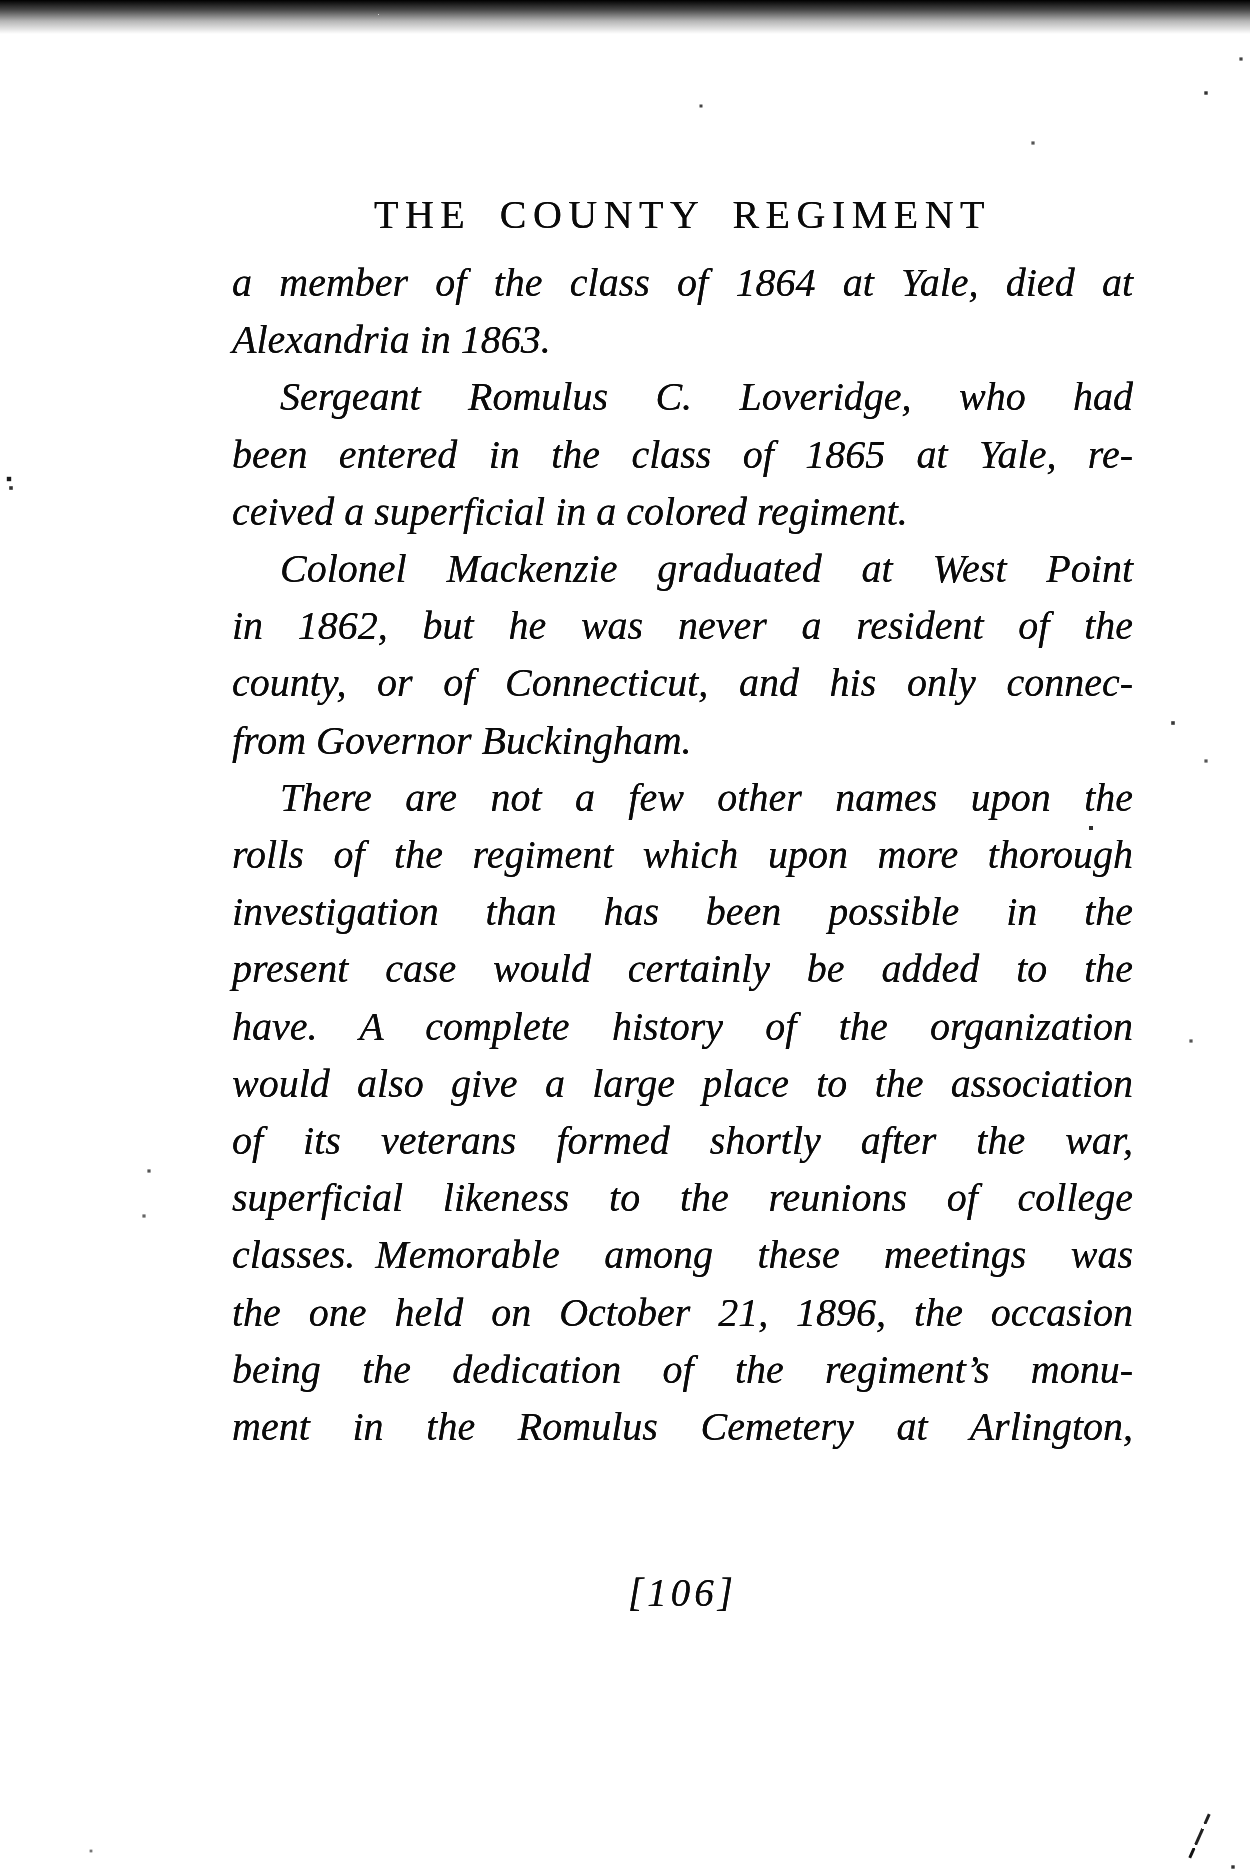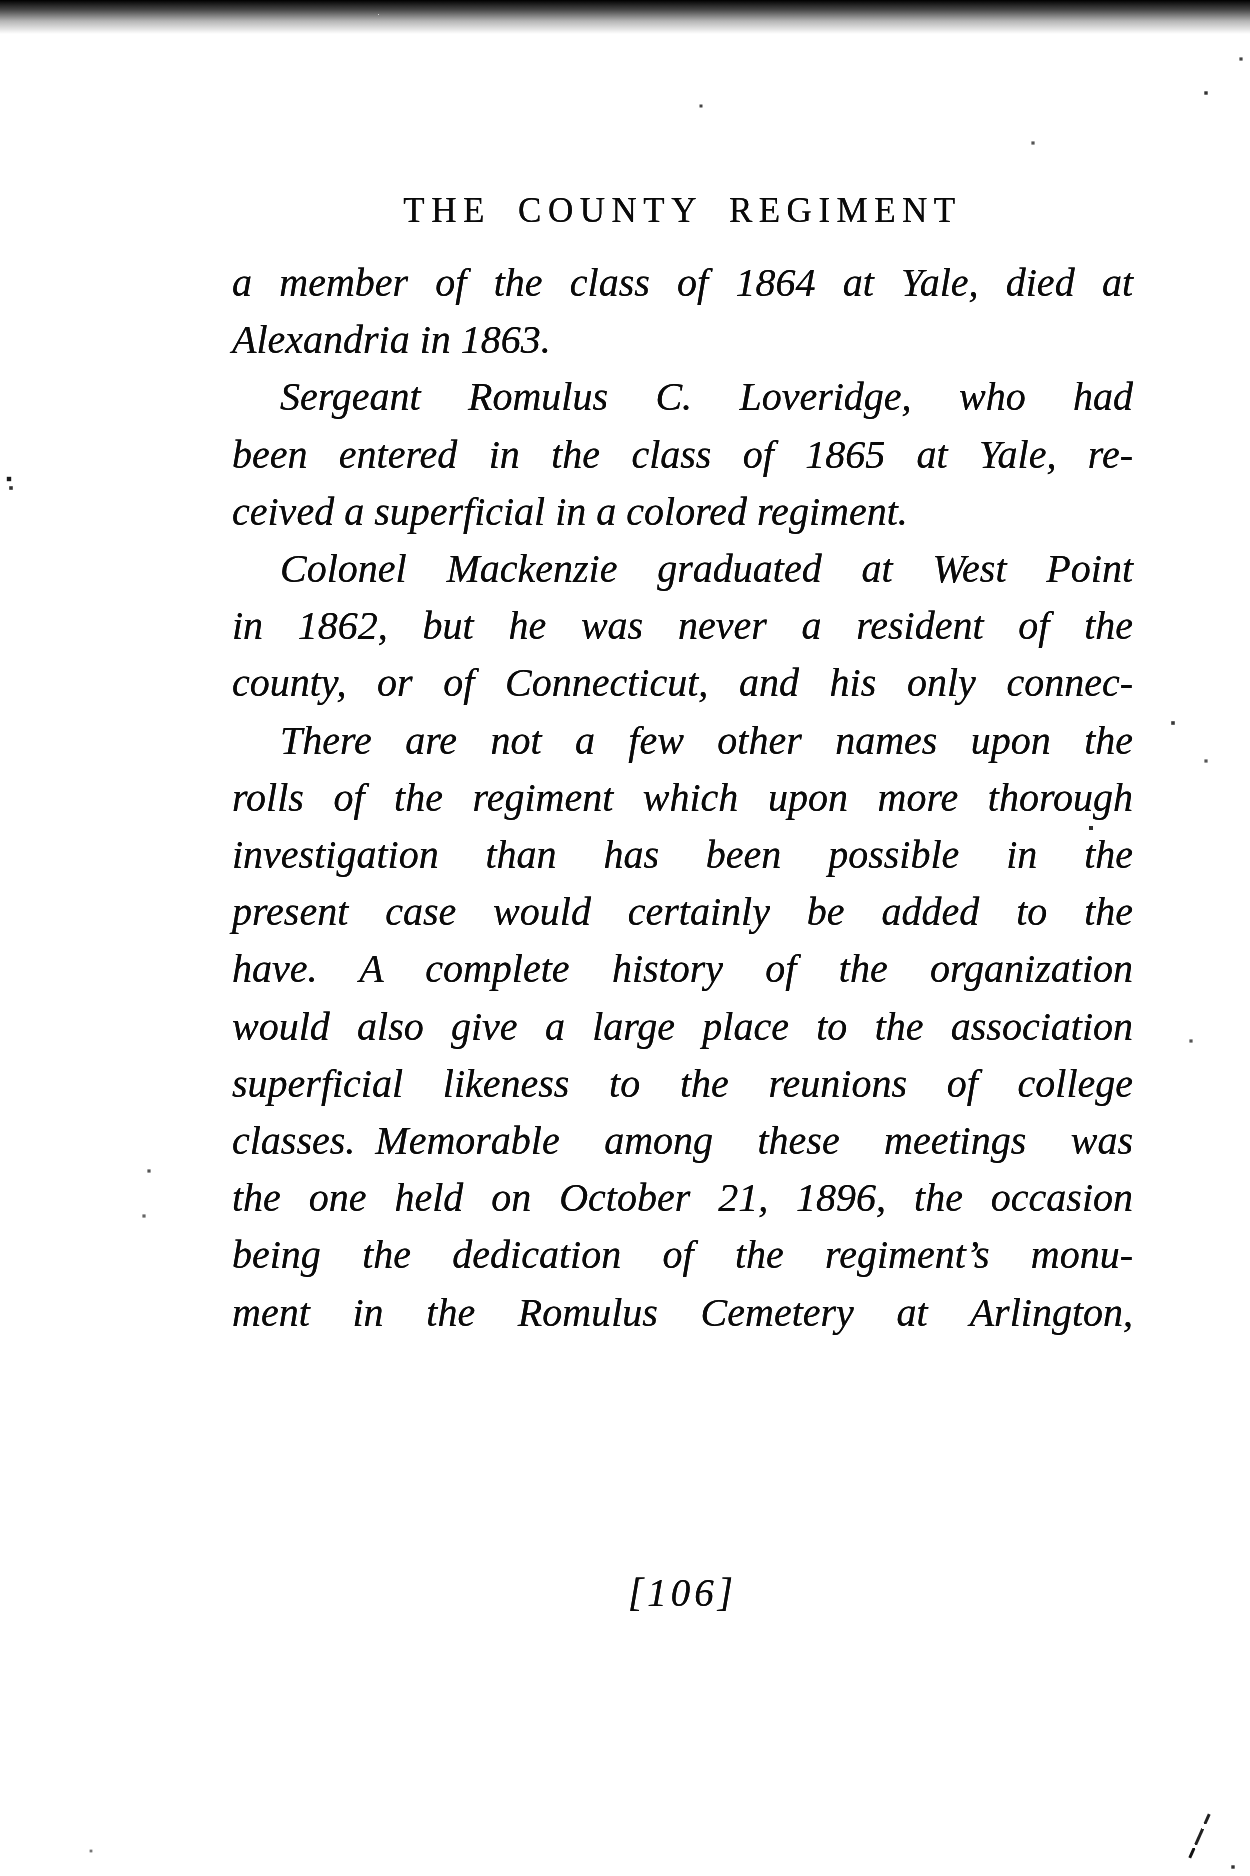--- a/index.html
+++ b/index.html
@@ -23,21 +23,21 @@
     width: 1250px; height: 34px;
     pointer-events: none;
   }
   
   .running-head {
     position: absolute;
     top: 191px;
     left: 232px;
     width: 901px;
     text-align: center;
-    font-size: 35px;
+    font-size: 40px;
     letter-spacing: 6.5px;
     word-spacing: 12px;
     white-space: nowrap;
     text-shadow: 0 0 0.6px currentColor;
   }
   
   .text-block {
     position: absolute;
     top: 254px;
     left: 232px;
@@ -137,26 +137,28 @@
 
   <div class="text-block" id="text-body">
       <div class="line">a member of the class of 1864 at Yale, died at</div>
       <div class="line end">Alexandria in 1863.</div>
       <div class="line indent">Sergeant Romulus C. Loveridge, who had</div>
       <div class="line">been entered in the class of 1865 at Yale, re-</div>
       <div class="line end">ceived a superficial in a colored regiment.</div>
       <div class="line indent">Colonel Mackenzie graduated at West Point</div>
       <div class="line">in 1862, but he was never a resident of the</div>
       <div class="line">county, or of Connecticut, and his only connec-</div>
+      <div class="line end">from Governor Buckingham.</div>
       <div class="line indent">There are not a few other names upon the</div>
       <div class="line">rolls of the regiment which upon more thorough</div>
       <div class="line">investigation than has been possible in the</div>
       <div class="line">present case would certainly be added to the</div>
       <div class="line">have. A complete history of the organization</div>
       <div class="line">would also give a large place to the association</div>
+      <div class="line">of its veterans formed shortly after the war,</div>
       <div class="line">superficial likeness to the reunions of college</div>
       <div class="line">classes. Memorable among these meetings was</div>
       <div class="line">the one held on October 21, 1896, the occasion</div>
       <div class="line">being the dedication of the regiment’s monu-</div>
       <div class="line">ment in the Romulus Cemetery at Arlington,</div>
     </div>
 
   <div class="folio">[106]</div>
 
   <div class="specks"></div>

